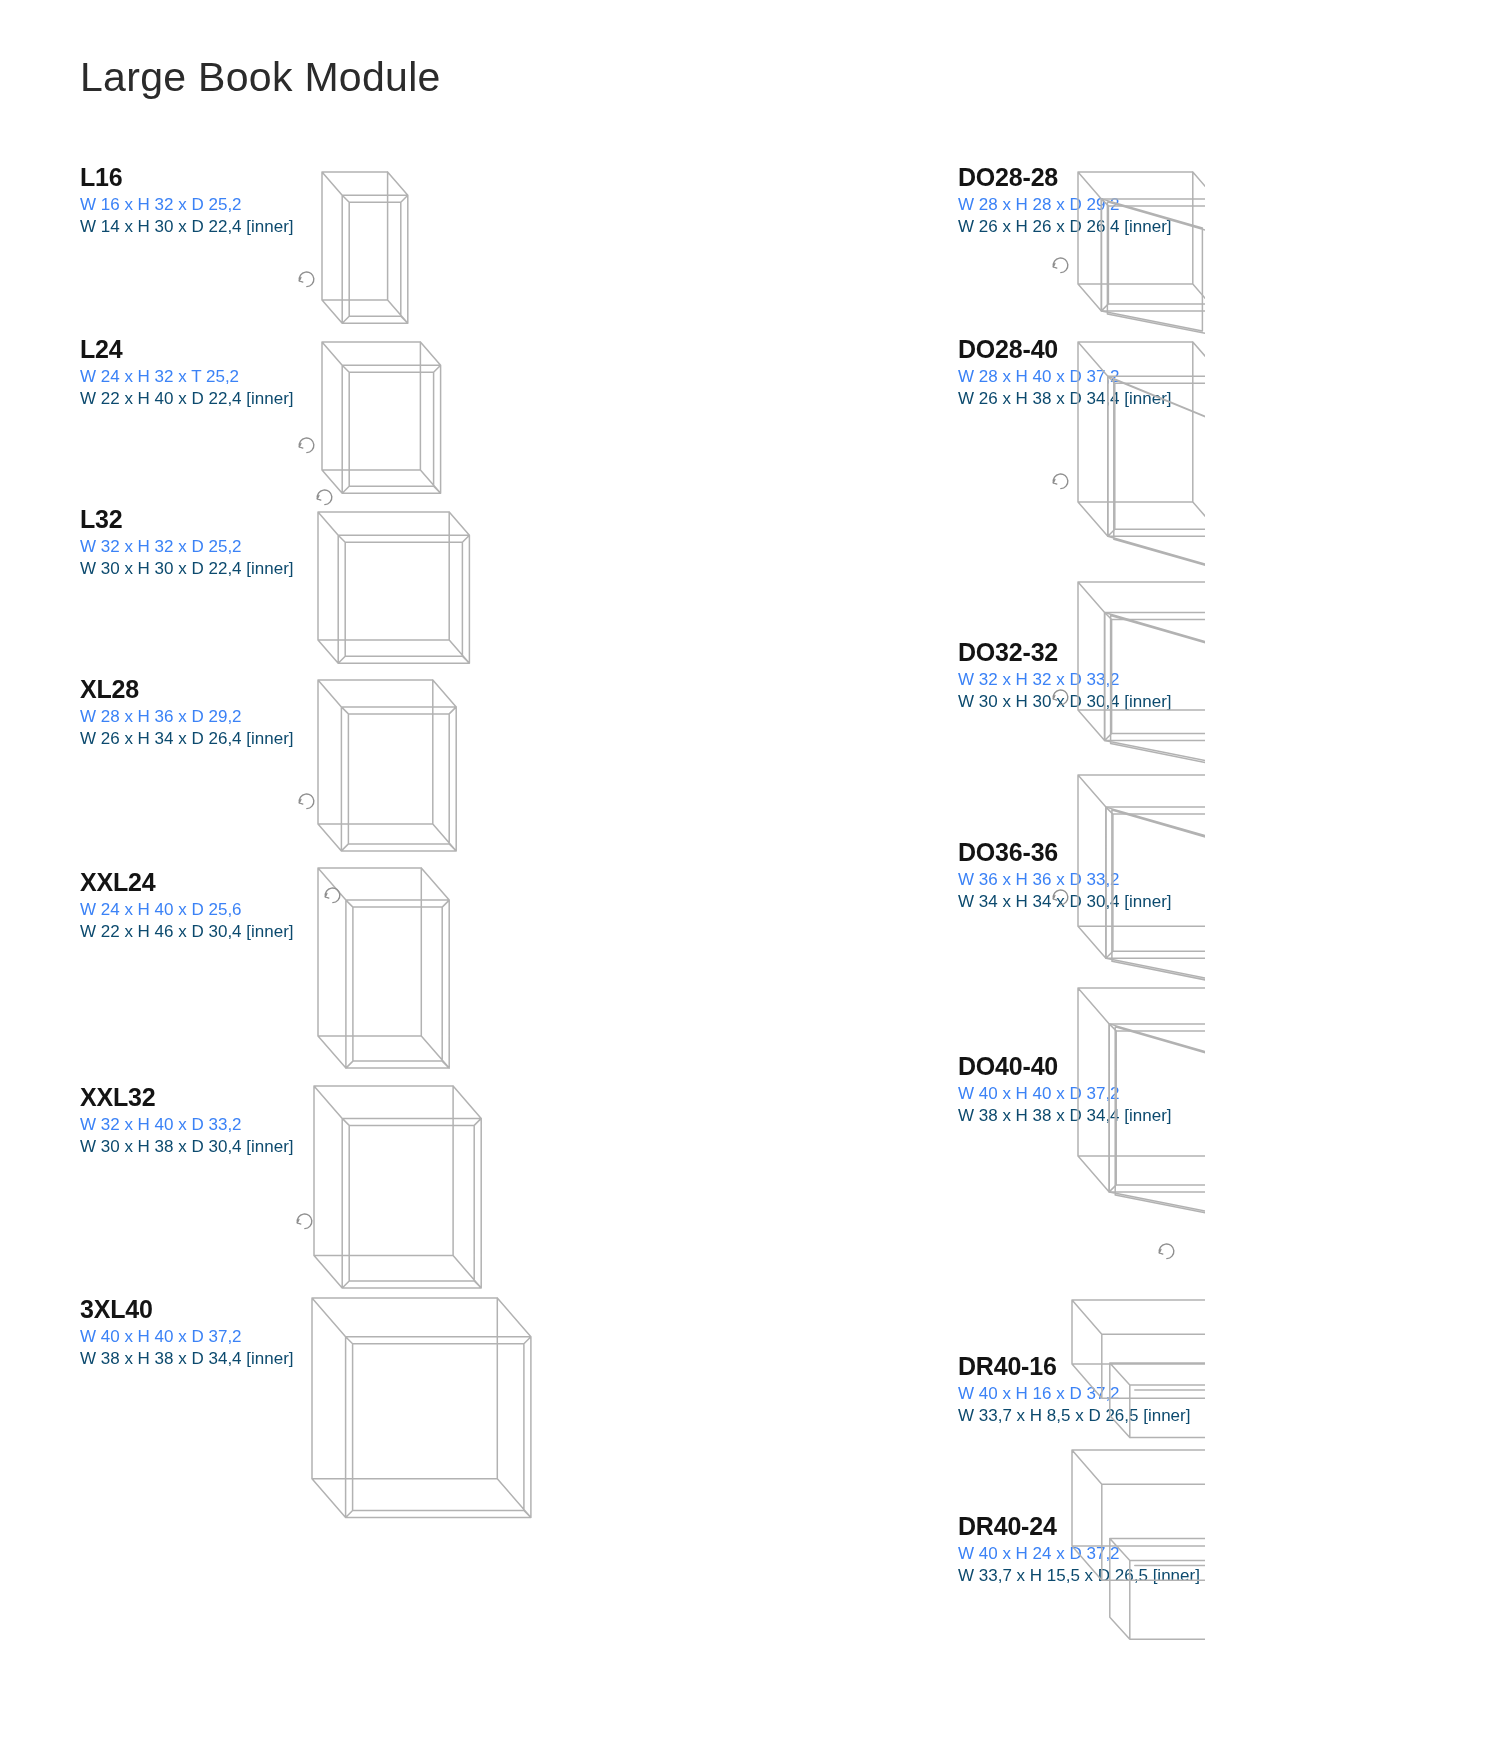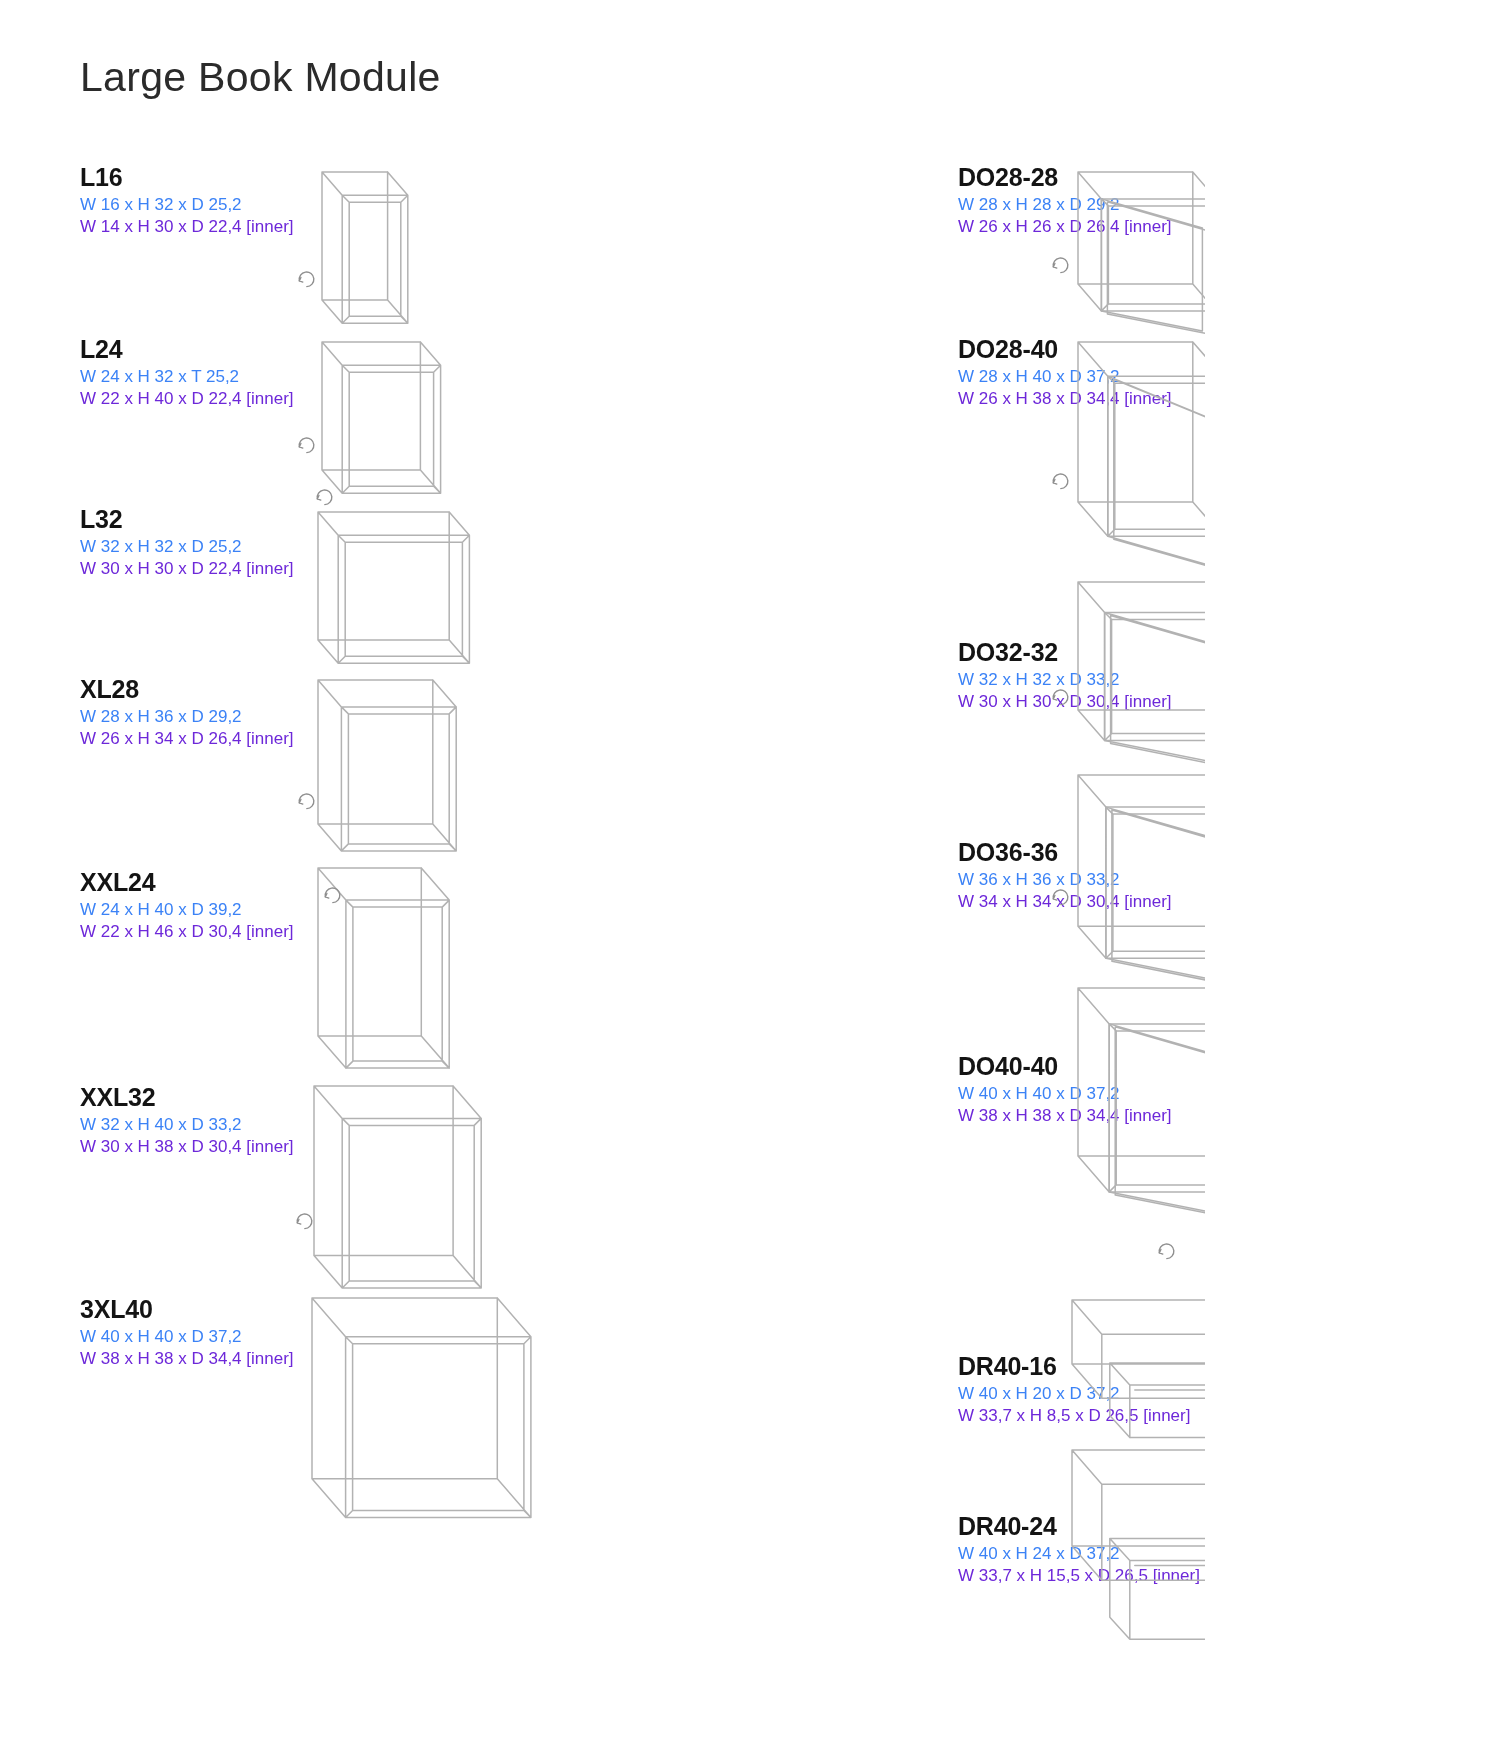--- a/index.html
+++ b/index.html
@@ -4,21 +4,21 @@
 <style>
   html,body{margin:0;padding:0;background:#ffffff;}
   .page{position:relative;width:1205px;height:1745px;background:#ffffff;
         font-family:"Liberation Sans",sans-serif;overflow:hidden;}
   .col-title{position:absolute;margin:0;font-size:41px;font-weight:400;
              color:#2b2b2b;letter-spacing:0.3px;white-space:nowrap;}
   .item-text{position:absolute;white-space:nowrap;}
   .item-name{font-size:25px;font-weight:700;color:#141414;line-height:29px;
              letter-spacing:-0.2px;margin-bottom:2px;}
   .item-outer{font-size:17px;font-weight:400;color:#3b82f6;line-height:22px;}
-  .item-inner{font-size:17px;font-weight:400;color:#6d28d9;line-height:22px;}
+  .item-inner{font-size:17px;font-weight:400;color:#0c4a6e;line-height:22px;}
   svg{display:block;}
 </style>
 </head>
 <body>
 
 <div class="page">
   <h1 class="col-title" style="left:80px;top:54px">Large Book Module</h1>
   <div id="canvas">
       <div class="item-text" style="left:80px;top:163px">
       <div class="item-name">L16</div>
@@ -63,21 +63,21 @@
     </div>
       <svg width="293" height="335" style="position:absolute;left:318px;top:680px;overflow:visible">
         <path d="M0,0 L114.8,0 L114.8,144 L0,144 Z M23.4,26.9 L138.2,26.9 L138.2,170.9 L23.4,170.9 Z M0,0 L23.4,26.9 M114.8,0 L138.2,26.9 M0,144 L23.4,170.9 M114.8,144 L138.2,170.9 M30.4,33.9 L131.2,33.9 L131.2,163.9 L30.4,163.9 Z M23.4,26.9 L30.4,33.9 M138.2,26.9 L131.2,33.9 M23.4,170.9 L30.4,163.9 M138.2,170.9 L131.2,163.9" fill="none" stroke="#b2b2b2" stroke-width="1.5" stroke-linejoin="round" stroke-linecap="round"></path>
       </svg>
       <svg width="24" height="24" viewBox="0 0 24 24" style="position:absolute;left:288px;top:798px;overflow:visible">
     <path d="M18.8 10.6 A 7.3 7.3 0 1 0 11.4 4.8" fill="none" stroke="#8f8f8f" stroke-width="1.4" stroke-linecap="round"></path>
     <path d="M12.9 1.5 L11.3 4.9 L14.8 6.1" fill="none" stroke="#8f8f8f" stroke-width="1.4" stroke-linejoin="round" stroke-linecap="round"></path>
   </svg>
       <div class="item-text" style="left:80px;top:868px">
       <div class="item-name">XXL24</div>
-      <div class="item-outer">W 24 x H 40 x D 39,2</div>
+      <div class="item-outer">W 24 x H 40 x D 25,6</div>
       <div class="item-inner">W 22 x H 46 x D 30,4 [inner]</div>
     </div>
       <svg width="275" height="371" style="position:absolute;left:318px;top:868px;overflow:visible">
         <path d="M0,0 L103.3,0 L103.3,168 L0,168 Z M27.9,32.1 L131.2,32.1 L131.2,200.1 L27.9,200.1 Z M0,0 L27.9,32.1 M103.3,0 L131.2,32.1 M0,168 L27.9,200.1 M103.3,168 L131.2,200.1 M34.9,39.1 L124.2,39.1 L124.2,193.1 L34.9,193.1 Z M27.9,32.1 L34.9,39.1 M131.2,32.1 L124.2,39.1 M27.9,200.1 L34.9,193.1 M131.2,200.1 L124.2,193.1" fill="none" stroke="#b2b2b2" stroke-width="1.5" stroke-linejoin="round" stroke-linecap="round"></path>
       </svg>
       <svg width="24" height="24" viewBox="0 0 24 24" style="position:absolute;left:314px;top:892px;overflow:visible">
     <path d="M18.8 10.6 A 7.3 7.3 0 1 0 11.4 4.8" fill="none" stroke="#8f8f8f" stroke-width="1.4" stroke-linecap="round"></path>
     <path d="M12.9 1.5 L11.3 4.9 L14.8 6.1" fill="none" stroke="#8f8f8f" stroke-width="1.4" stroke-linejoin="round" stroke-linecap="round"></path>
   </svg>
       <div class="item-text" style="left:80px;top:1083px">
@@ -160,21 +160,21 @@
       <svg width="416" height="375" style="position:absolute;left:1078px;top:988px;overflow:visible">
         <path d="M0,0 L172.2,0 L172.2,168 L0,168 Z M31.2,35.9 L203.4,35.9 L203.4,203.9 L31.2,203.9 Z M0,0 L31.2,35.9 M172.2,0 L203.4,35.9 M0,168 L31.2,203.9 M172.2,168 L203.4,203.9 M38.2,42.9 L196.4,42.9 L196.4,196.9 L38.2,196.9 Z M31.2,35.9 L38.2,42.9 M203.4,35.9 L196.4,42.9 M31.2,203.9 L38.2,196.9 M203.4,203.9 L196.4,196.9" fill="none" stroke="#b2b2b2" stroke-width="1.5" stroke-linejoin="round" stroke-linecap="round"></path>
         <path d="M31.2,35.9 L182.8,79.6 L182.8,234.2 L31.2,203.9 Z M37.2,38.9 L188.8,82.6 L188.8,237.2 L37.2,206.9 Z" fill="none" stroke="#b2b2b2" stroke-width="1.5" stroke-linejoin="round" stroke-linecap="round"></path>
       </svg>
       <svg width="24" height="24" viewBox="0 0 24 24" style="position:absolute;left:1148px;top:1248px;overflow:visible">
     <path d="M18.8 10.6 A 7.3 7.3 0 1 0 11.4 4.8" fill="none" stroke="#8f8f8f" stroke-width="1.4" stroke-linecap="round"></path>
     <path d="M12.9 1.5 L11.3 4.9 L14.8 6.1" fill="none" stroke="#8f8f8f" stroke-width="1.4" stroke-linejoin="round" stroke-linecap="round"></path>
   </svg>
       <div class="item-text" style="left:958px;top:1352px">
       <div class="item-name">DR40-16</div>
-      <div class="item-outer">W 40 x H 20 x D 37,2</div>
+      <div class="item-outer">W 40 x H 16 x D 37,2</div>
       <div class="item-inner">W 33,7 x H 8,5 x D 26,5 [inner]</div>
     </div>
       <svg width="398" height="238" style="position:absolute;left:1072px;top:1300px;overflow:visible">
         <path d="M0,0 L164,0 L164,64 L0,64 Z M29.8,34.2 L193.8,34.2 L193.8,98.2 L29.8,98.2 Z M0,0 L29.8,34.2 M164,0 L193.8,34.2 M0,64 L29.8,98.2 M164,64 L193.8,98.2 M57.8,85.1 L221.8,85.1 L221.8,137.6 L57.8,137.6 Z M37.8,63.1 L201.8,63.1 M37.8,63.1 L57.8,85.1 M201.8,63.1 L221.8,85.1 M37.8,63.1 L37.8,115.6 M37.8,115.6 L57.8,137.6 M62.8,90.1 L216.8,90.1" fill="none" stroke="#b2b2b2" stroke-width="1.5" stroke-linejoin="round" stroke-linecap="round"></path>
       </svg>
       <div class="item-text" style="left:958px;top:1512px">
       <div class="item-name">DR40-24</div>
       <div class="item-outer">W 40 x H 24 x D 37,2</div>
       <div class="item-inner">W 33,7 x H 15,5 x D 26,5 [inner]</div>
     </div>

